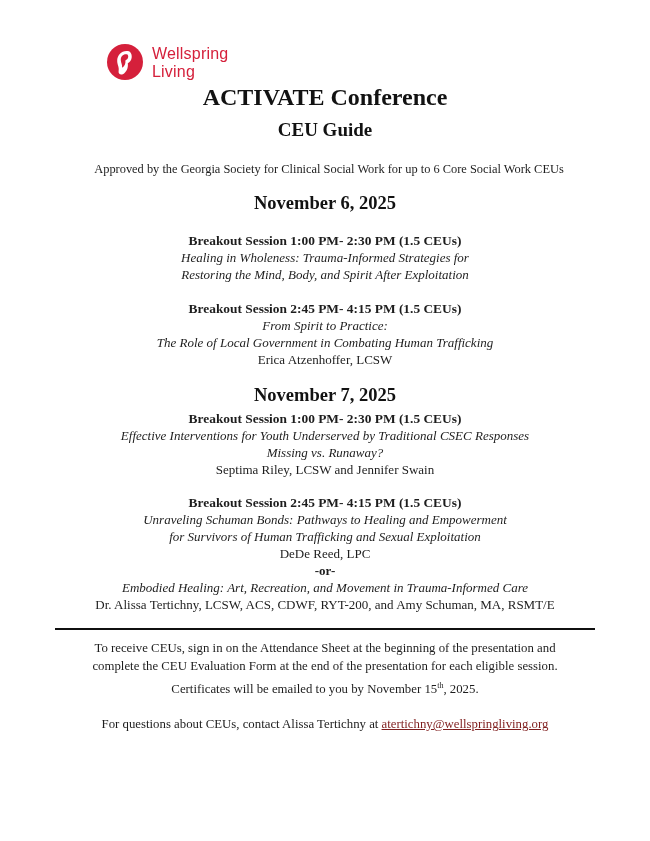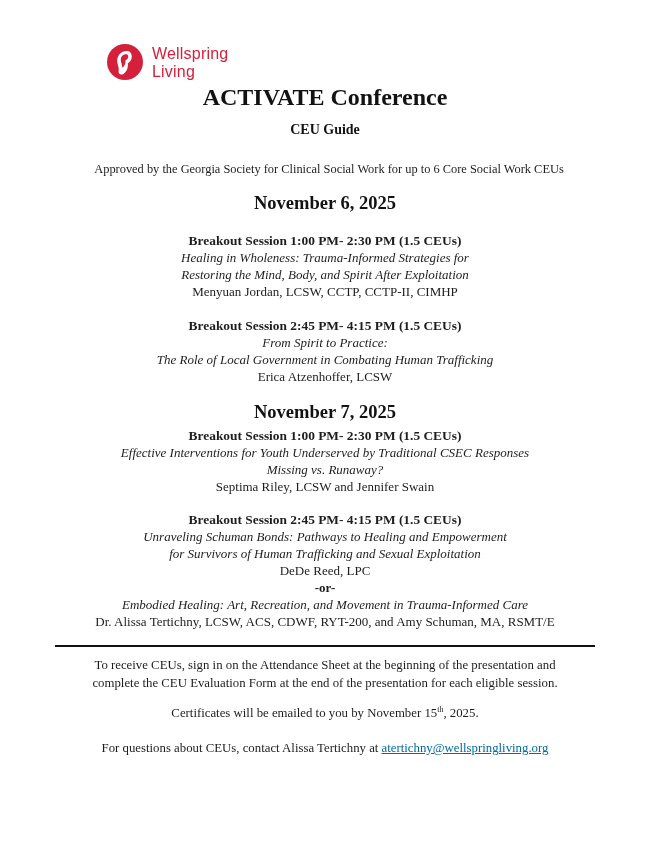--- a/index.html
+++ b/index.html
@@ -19,21 +19,21 @@
     margin-left:9px;
     font-family:"Liberation Sans", sans-serif;
     color:#d5203b;
     font-size:16px;
     line-height:17.5px;
     letter-spacing:0.2px;
   }
 
   
   .doc-title { padding-top:84px; font-size:24px; line-height:27px; font-weight:bold; color:#121212; }
-  .doc-subtitle { margin-top:8px; font-size:14px; line-height:22px; font-weight:bold; color:#121212; }
+  .doc-subtitle { margin-top:8px; font-size:19px; line-height:22px; font-weight:bold; color:#121212; }
   .approval { margin-top:21px; font-size:12.4px; line-height:15px;padding-left:8px; }
 
   .date-heading { font-size:18.5px; line-height:21px; font-weight:bold; color:#121212; }
   .date-1 { margin-top:16px; }
   .date-2 { margin-top:17px; }
 
   .session { font-size:13px; line-height:17px; }
   .session .s-header { font-size:13.4px; font-weight:bold; }
   .session .s-title { font-style:italic; }
   .session .s-presenters { font-style:normal; }
@@ -46,24 +46,24 @@
 
   .divider {
     margin:15px auto 0 auto;
     width:540px;
     height:0;
     border:none;
     border-top:2px solid #101010;
   }
 
   .footer-instructions { margin-top:9px; font-size:12.8px; line-height:18px; }
-  .footer-certificates { margin-top:12px; font-size:12.8px; line-height:18px; }
+  .footer-certificates { margin-top:5px; font-size:12.8px; line-height:18px; }
   .footer-certificates sup { font-size:8px; vertical-align:super; line-height:0; }
   .footer-questions { margin-top:17px; font-size:12.8px; line-height:18px; }
-  .email-link { color:#0369a1; text-decoration:underline; cursor:pointer; }
+  .email-link { color:#7f1d1d; text-decoration:underline; cursor:pointer; }
 </style>
 </head>
 <body>
 
 <div class="page">
 
   <div class="logo">
     <svg class="logo-mark" viewBox="0 0 36 36" aria-hidden="true">
       <circle cx="18" cy="18" r="18" fill="#d5203b"></circle>
       <path fill="#ffffff" d="M22.5 7.5
@@ -87,21 +87,20 @@
   <div class="doc-title">ACTIVATE Conference</div>
   <div class="doc-subtitle">CEU Guide</div>
   <div class="approval">Approved by the Georgia Society for Clinical Social Work for up to 6 Core Social Work CEUs</div>
 
   <div class="date-heading date-1">November 6, 2025</div>
 
   <div class="session sess-a">
     <div class="s-header">Breakout Session 1:00 PM- 2:30 PM (1.5 CEUs)</div>
     <div class="s-title">Healing in Wholeness: Trauma-Informed Strategies for</div>
     <div class="s-title">Restoring the Mind, Body, and Spirit After Exploitation</div>
-    <div class="s-presenters">Menyuan Jordan, LCSW, CCTP, CCTP-II, CIMHP</div>
   </div>
 
   <div class="session sess-b">
     <div class="s-header">Breakout Session 2:45 PM- 4:15 PM (1.5 CEUs)</div>
     <div class="s-title">From Spirit to Practice:</div>
     <div class="s-title">The Role of Local Government in Combating Human Trafficking</div>
     <div class="s-presenters">Erica Atzenhoffer, LCSW</div>
   </div>
 
   <div class="date-heading date-2">November 7, 2025</div>

